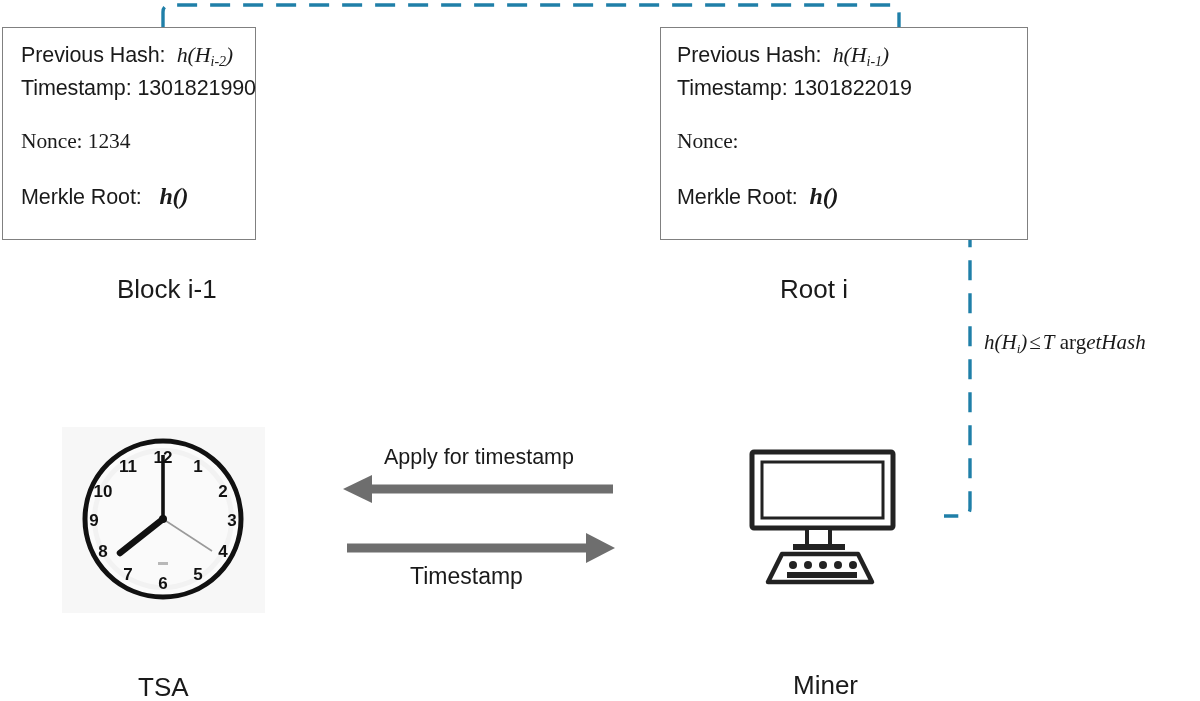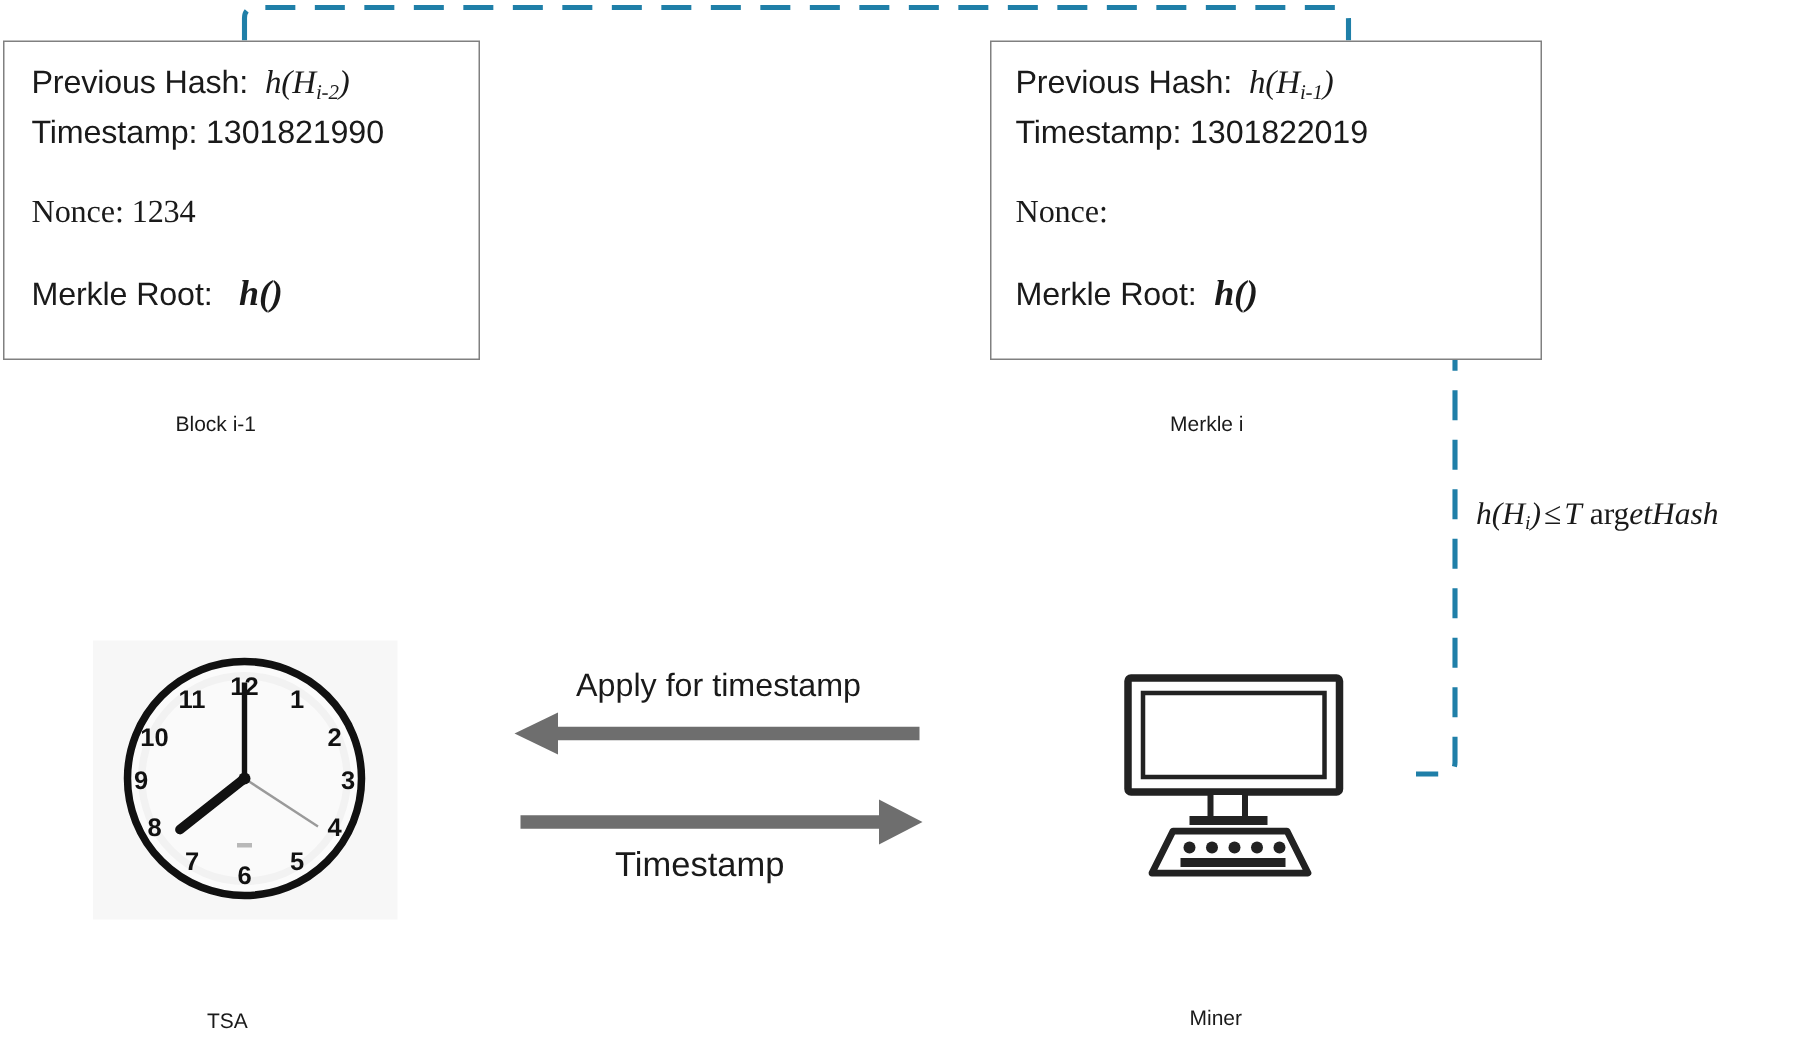--- a/index.html
+++ b/index.html
@@ -25,21 +25,21 @@
     height: 701px;
     pointer-events: none;
   }
   
   .block-box {
     position: absolute;
     box-sizing: border-box;
     border: 1.6px solid #808080;
     background: #ffffff;
   }
-  #block-left  { left: 2px;   top: 27px; width: 318px; height: 213px; }
+  #block-left  { left: 2px;   top: 27px; width: 254px; height: 213px; }
   #block-right { left: 660px; top: 27px; width: 368px; height: 213px; }
 
   .field {
     position: absolute;
     left: 18px;
     white-space: nowrap;
     color: #1a1a1a;
     font-size: 21.5px;
     font-family: "Liberation Sans", sans-serif;
     letter-spacing: -0.1px;
@@ -64,21 +64,21 @@
     font-family: "Liberation Serif", serif;
     font-style: italic;
     font-weight: bold;
     font-size: 24px;
   }
 
   
   .caption {
     position: absolute;
     color: #1a1a1a;
-    font-size: 14px;
+    font-size: 26px;
     white-space: nowrap;
     font-family: "Liberation Sans", sans-serif;
   }
   #label-block-left  { left: 117px; top: 274px; }
   #label-block-right { left: 780px; top: 274px; }
   #label-tsa         { left: 138px; top: 672px; }
   #label-miner       { left: 793px; top: 670px; }
 
   #label-apply { position: absolute; left: 384px; top: 445px; font-size: 21.5px; color:#1a1a1a; white-space:nowrap; }
   #label-timestamp { position: absolute; left: 410px; top: 563px; font-size: 23px; color:#1a1a1a; white-space:nowrap; }
@@ -159,21 +159,21 @@
     </div>
     <div class="field r f3">
       <span>Nonce:</span>
       <span></span>
     </div>
     <div class="field r f4">
       <span>Merkle Root:</span>
       <span class="hbold">&nbsp;<span>h()</span></span>
     </div>
   </div>
-  <div class="caption" id="label-block-right">Merkle i</div>
+  <div class="caption" id="label-block-right">Root i</div>
 
   <div id="formula-target">
     <span class="it">h(H</span><span class="sub">i</span><span class="it">)</span><span class="le">≤</span><span class="it">T</span>&nbsp;<span class="bd">arg</span><span class="it">etHash</span>
   </div>
 
   <div id="clock-figure">
     <svg width="203" height="186" viewBox="0 0 203 186">
       <circle cx="101" cy="92" r="78" fill="#fbfbfb" stroke="#111111" stroke-width="5"></circle>
       <circle cx="101" cy="92" r="71" fill="#f2f2f2" stroke="none"></circle>
       <circle cx="101" cy="92" r="66" fill="#fafafa" stroke="none"></circle>

